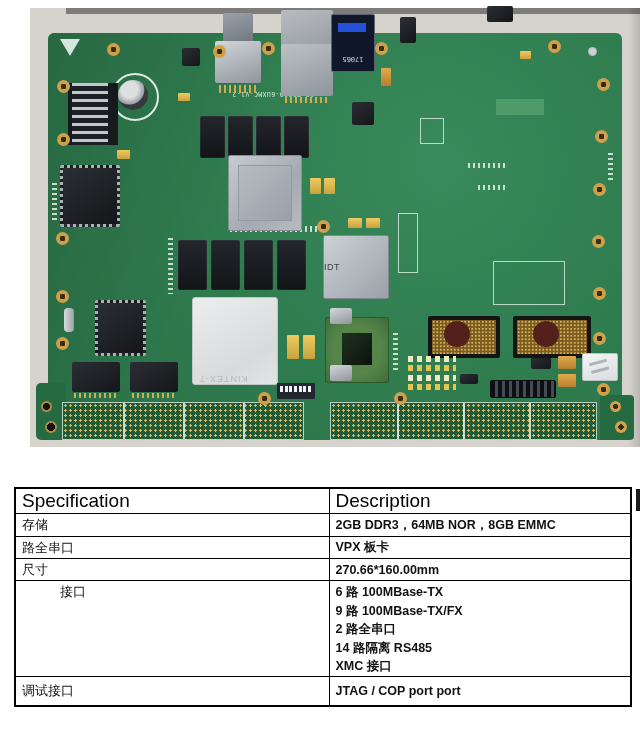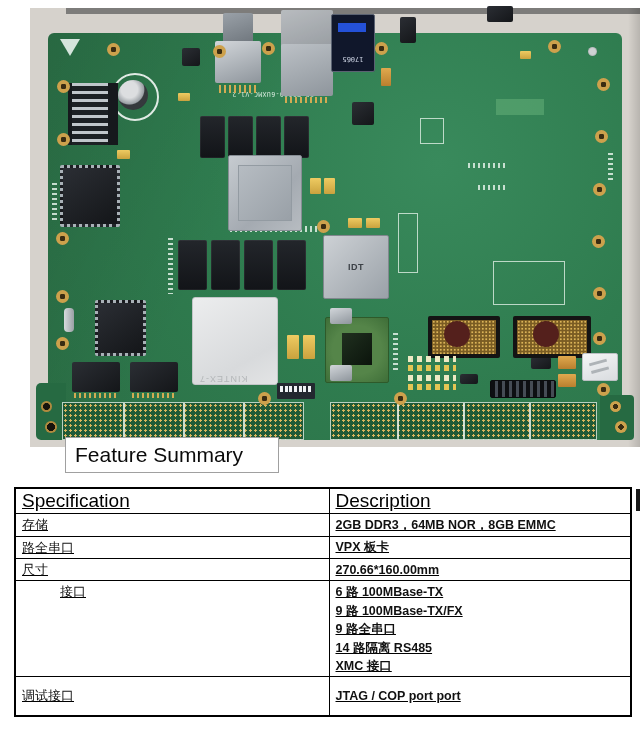--- a/index.html
+++ b/index.html
@@ -41,22 +41,22 @@
   .padrow{position:absolute;background:repeating-linear-gradient(90deg,rgba(225,240,230,.85) 0 2px,transparent 2px 5px);}
   .padcol{position:absolute;background:repeating-linear-gradient(180deg,rgba(225,240,230,.85) 0 2px,transparent 2px 5px);}
   .teeth{position:absolute;background:repeating-linear-gradient(90deg,#d3ab53 0 2px,transparent 2px 5px);}
 
   
   .cpu{position:absolute;background:linear-gradient(135deg,#c6cbd0,#a4aab1 60%,#b7bcc1);
        border:1px solid #878e95;border-radius:2px;}
   .cpu::after{content:"";position:absolute;inset:9px;border:1px solid #939ba2;
        background:linear-gradient(135deg,#b6bcc2,#99a0a7);}
   .idt{position:absolute;background:linear-gradient(135deg,#cdd1d5,#9aa1a8);border:1px solid #81878e;
-       border-radius:2px;color:#3c4147;display:flex;align-items:center;justify-content:center;
-       font-size:9px;font-weight:bold;letter-spacing:.5px;}
+       border-radius:2px;color:#3c4147;display:flex;align-items:center;justify-content:flex-start;
+       font-size:9px;font-weight:normal;letter-spacing:.5px;}
   .fpga{position:absolute;background:linear-gradient(150deg,#ecedee,#d8dadc 70%,#e3e4e5);
        border:1px solid #c2c5c7;border-radius:3px;display:flex;align-items:flex-end;justify-content:flex-start;}
   .fpga span{transform:rotate(180deg);color:#b3b6b8;font-size:9px;letter-spacing:1px;margin:8px 0 0 6px;}
   .bga{position:absolute;background:radial-gradient(circle,#558549 0 55%,#3e6e38 100%);
        border:1px solid #2e5a2a;border-radius:2px;}
   .bga::after{content:"";position:absolute;left:16px;top:15px;width:30px;height:32px;
        background:linear-gradient(135deg,#20301f,#0b140c);}
 
   
   .usb3{position:absolute;background:#10172b;border:1px solid #5a6272;border-radius:2px;}
@@ -91,21 +91,21 @@
        font-family:"DejaVu Sans Mono",monospace;letter-spacing:.4px;white-space:nowrap;}
   .crystal{position:absolute;background:linear-gradient(90deg,#d7dadd,#9aa0a5);border-radius:4px;}
   .whiteconn{position:absolute;background:linear-gradient(160deg,#f4f5f6,#d9dcdf);border:1px solid #bcc0c4;border-radius:2px;}
   .whiteconn::after{content:"";position:absolute;left:6px;top:7px;width:18px;height:3px;background:#aeb3b7;
        box-shadow:0 8px 0 #aeb3b7;transform:rotate(-15deg);}
 
   
   .feature-box{position:absolute;left:65px;top:437px;width:203px;height:34px;background:#fff;
        border:1px solid #a0a0a0;font-size:21px;color:#0a0a0a;line-height:34px;padding-left:9px;}
   .spec-table{position:absolute;left:14px;top:487px;width:618px;border-collapse:collapse;
-       table-layout:fixed;background:#fff;text-decoration:underline;}
+       table-layout:fixed;background:#fff;}
   .spec-table th,.spec-table td{border:1.5px solid var(--table-border);padding:0 6px;vertical-align:middle;
        overflow:hidden;white-space:nowrap;}
   .spec-table{border:2px solid var(--table-border);}
   .spec-table th{font-size:19px;font-weight:400;text-align:left;height:24px;color:#000;}
   .col-spec{width:314px;}
   td.spec{font-size:13px;color:#111;}
   td.desc{font-size:12.5px;font-weight:700;color:#111;}
   td.multi{vertical-align:top;padding-top:2px;}
   td.multi div{line-height:18.6px;}
   .edge-frag{position:absolute;left:636px;top:489px;width:4px;height:22px;background:#1a1a1a;}
@@ -253,21 +253,20 @@
       <div class="hole" style="left:544px;top:202px;"></div>
       <div class="hole" style="left:545px;top:254px;"></div>
       <div class="hole" style="left:545px;top:299px;"></div>
       <div class="hole" style="left:549px;top:350px;"></div>
       <div class="hole" style="left:269px;top:187px;"></div>
       <div class="hole" style="left:210px;top:359px;"></div>
       <div class="hole" style="left:346px;top:359px;"></div>
     </div>
   </div>
 
-  <div class="feature-box">Feature Summary</div>
 
   <table class="spec-table">
     <colgroup>
         <col class="col-spec">
         <col>
       </colgroup>
     <tbody>
         <tr style="height:25px;">
       <th>Specification</th>
       <th>Description</th>
@@ -282,26 +281,26 @@
     </tr>
     <tr style="height:22px;">
       <td class="spec">尺寸</td>
       <td class="desc">270.66*160.00mm</td>
     </tr>
     <tr style="height:94px;">
       <td class="spec" style="vertical-align:top;padding-top:2px;padding-left:44px;">接口</td>
       <td class="desc multi">
         <div>6 路 100MBase-TX</div>
         <div>9 路 100MBase-TX/FX</div>
-        <div>9 路全串口</div>
+        <div>2 路全串口</div>
         <div>14 路隔离 RS485</div>
         <div>XMC 接口</div>
       </td>
     </tr>
-    <tr style="height:40px;">
+    <tr style="height:30px;">
       <td class="spec">调试接口</td>
       <td class="desc">JTAG / COP port port</td>
     </tr>
   </tbody>
     </table>
   <div class="edge-frag"></div>
 
 </div>
 
 </body></html>

